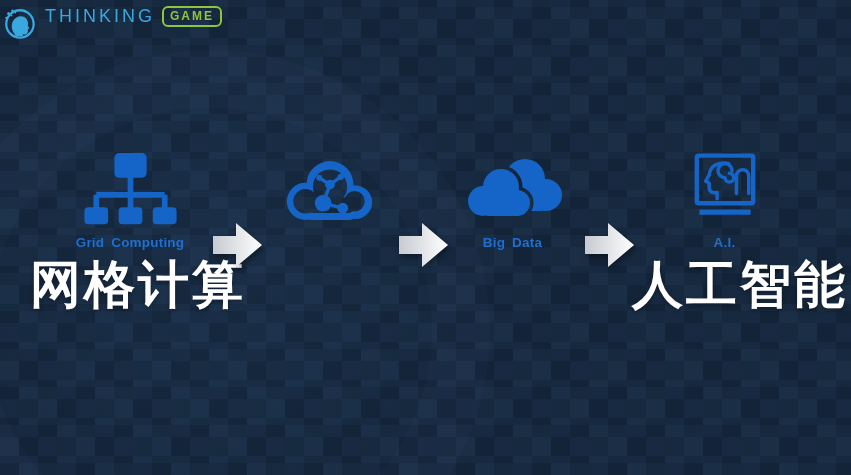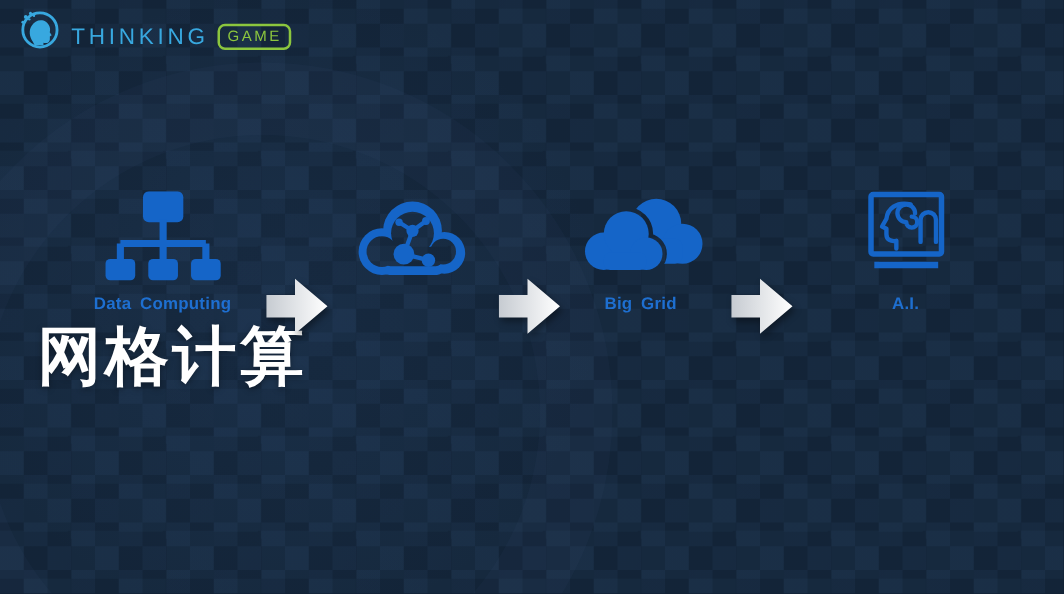--- a/index.html
+++ b/index.html
@@ -17,28 +17,28 @@
       radial-gradient(420px 420px at 26% 52%, rgba(60,100,160,0.10), transparent 62%);
     background-size:38px 38px, 76px 76px, 100% 100%;
     background-position:0 0, 19px 7px, 0 0;
     background-color:var(--bg);
   }
   .ring{
     position:absolute;left:-70px;top:50px;width:560px;height:560px;border-radius:50%;
     border:58px solid rgba(120,160,220,0.03);pointer-events:none;
   }
   
-  .brand{position:absolute;left:14px;top:6px;display:flex;align-items:flex-end;z-index:3}
+  .brand{position:absolute;left:2px;top:6px;display:flex;align-items:flex-start;z-index:3}
   .brand-name{
     color:var(--brand-blue);font-size:18px;letter-spacing:3px;margin-left:9px;
     font-weight:400;
   }
   .brand-badge{
     margin-left:7px;border:2px solid var(--badge-green);border-radius:6px;
-    color:var(--badge-green);font-size:12px;font-weight:400;letter-spacing:2px;
+    color:var(--badge-green);font-size:12px;font-weight:700;letter-spacing:2px;
     padding:1px 6px 2px 6px;line-height:14px;
   }
   .brand-stroke{stroke:var(--brand-blue);fill:none}
   .brand-fill{fill:var(--brand-blue)}
   
   .item{position:absolute;top:145px;text-align:center}
   .icon-box{height:84px;display:flex;align-items:flex-end;justify-content:center}
   .caption{
     margin-top:6px;color:var(--caption-blue);font-size:13.5px;font-weight:700;
     word-spacing:3px;letter-spacing:0.2px;
@@ -96,21 +96,21 @@
     <section class="item" style="left:30px;width:200px">
       <div class="icon-box">
         <svg width="95" height="76" viewBox="0 0 100 80">
           <rect class="ic-fill" x="33" y="0" width="34" height="26" rx="5"></rect>
           <path class="ic-stroke6" d="M50 24 V44 M14 44 H86 M14 44 V58 M50 44 V58 M86 44 V58"></path>
           <rect class="ic-fill" x="1.5" y="57" width="25" height="18" rx="4"></rect>
           <rect class="ic-fill" x="37.5" y="57" width="25" height="18" rx="4"></rect>
           <rect class="ic-fill" x="73.5" y="57" width="25" height="18" rx="4"></rect>
         </svg>
       </div>
-      <div class="caption">Data Computing</div>
+      <div class="caption">Grid Computing</div>
       <div class="zh">网格计算</div>
     </section>
 
     <section class="item" style="left:240px;width:180px">
       <div class="icon-box">
         <svg width="98" height="75" viewBox="0 0 100 76">
           <defs>
             <mask id="cchole">
               <rect x="0" y="0" width="100" height="76" fill="#000"></rect>
               <g fill="#fff">
@@ -161,36 +161,37 @@
               <rect x="50" y="42" width="35" height="20" rx="6"></rect>
           </g>
           <g class="ic-fill">
             <circle cx="22" cy="52" r="15"></circle>
               <circle cx="40" cy="38" r="18"></circle>
             <circle cx="56" cy="54" r="13"></circle>
               <rect x="22" y="53" width="34" height="14" rx="5"></rect>
           </g>
         </svg>
       </div>
-      <div class="caption">Big Grid</div>
+      <div class="caption">Big Data</div>
     </section>
 
     <section class="item" style="left:632px;width:185px">
       <div class="icon-box">
         <svg width="74" height="78" viewBox="0 0 84 86">
           <rect class="ic-stroke5" x="10" y="4" width="64" height="54" rx="2"></rect>
           <path class="ic-stroke6b" d="M13 68 H71"></path>
           <g class="ic-stroke4">
             <path d="M46 13 C 33 10 25 17 24 26 L 20 33 L 24 35 L 24 40 C 24 45 28 47 33 46 L 33 53"></path>
             <path d="M50 21 a8 8 0 1 0 -8 8 a5 5 0 1 0 5 -5"></path>
             <path d="M55 47 V27 a7 7 0 0 1 14 0 V47"></path>
           </g>
         </svg>
       </div>
       <div class="caption">A.I.</div>
+      <div class="zh">人工智能</div>
     </section>
 
     <div class="arrow" style="left:213px">
       <svg width="50" height="48" viewBox="0 0 50 48">
         <polygon points="0,15 23,15 23,2 49,24 23,46 23,33 0,33" fill="url(#agrad)"></polygon>
       </svg>
     </div>
     <div class="arrow" style="left:399px">
       <svg width="50" height="48" viewBox="0 0 50 48">
         <polygon points="0,15 23,15 23,2 49,24 23,46 23,33 0,33" fill="url(#agrad)"></polygon>

